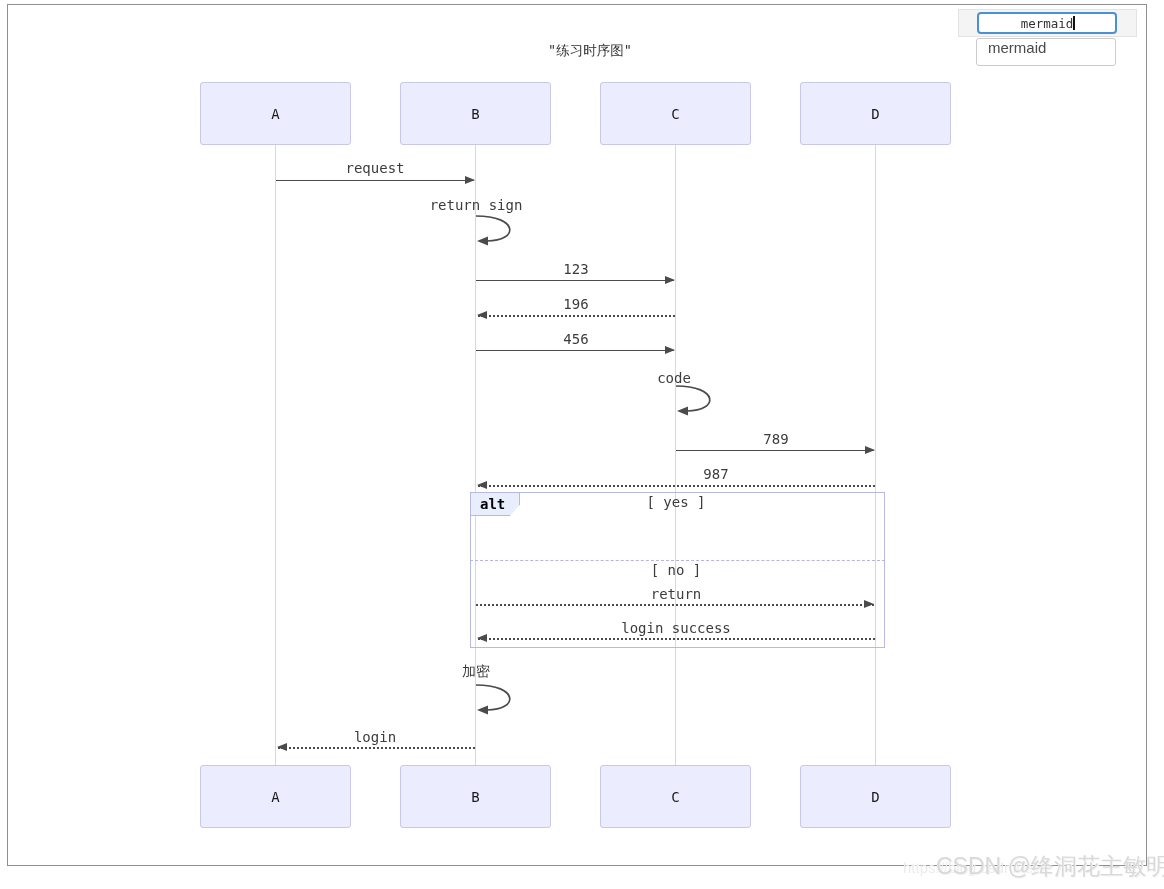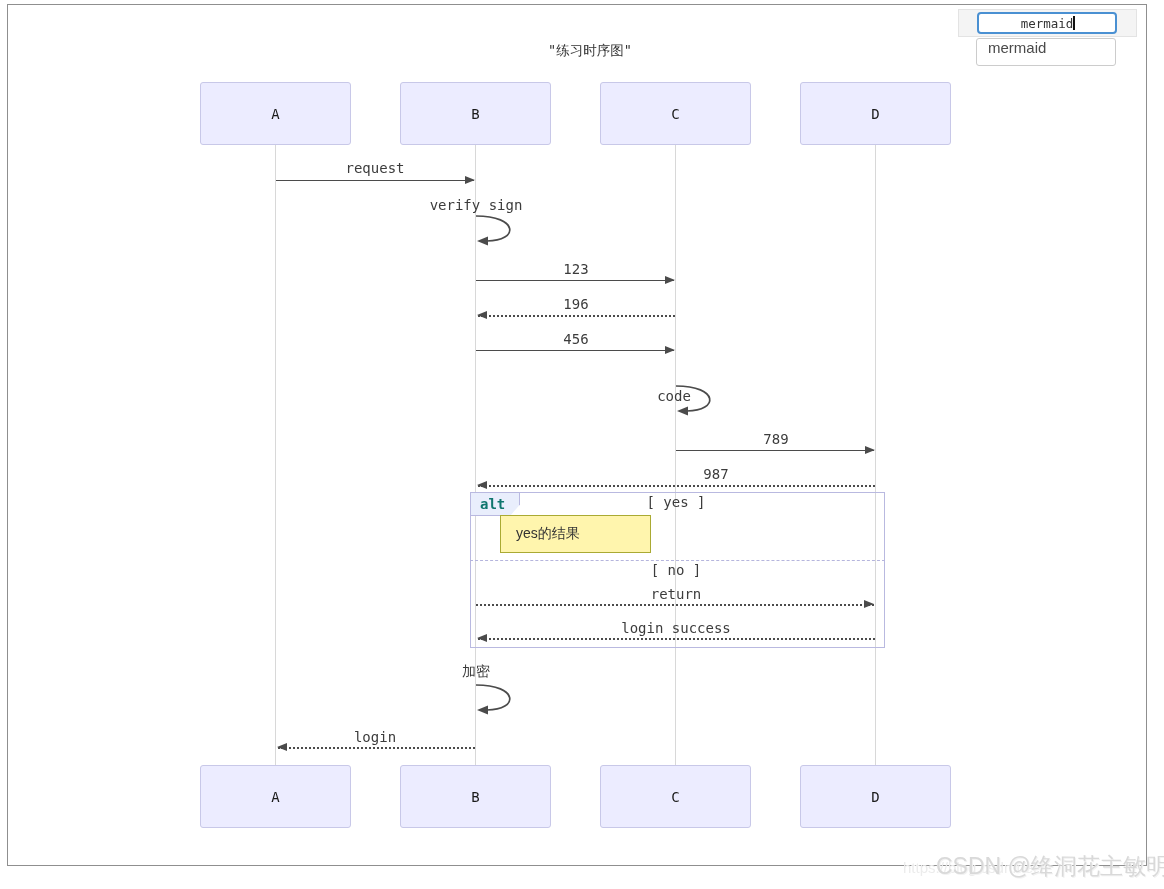--- a/index.html
+++ b/index.html
@@ -42,21 +42,21 @@
   .ah.r { border-left:10px solid #4b4b4b; }
   .ah.l { border-right:10px solid #4b4b4b; }
 
   .selfloop { position:absolute; }
 
   .alt-frame { position:absolute; left:470px; top:492px; width:415px; height:156px;
                border:1px solid #b9b9e0; }
   .alt-tab { position:absolute; left:470px; top:492px; width:50px; height:24px;
              background:#e9eefc; border:1px solid #b9b9e0;
              clip-path:polygon(0 0,100% 0,100% 52%,80% 100%,0 100%);
-             font-weight:bold; font-size:14px; color:#0f766e; line-height:22px; padding-left:9px; }
+             font-weight:bold; font-size:14px; color:#000000; line-height:22px; padding-left:9px; }
   .alt-divider { position:absolute; left:470px; top:560px; width:415px; height:0;
                  border-top:1.5px dashed #b5b5dd; }
   .note { position:absolute; left:500px; top:515px; width:151px; height:38px;
           background:#FFF5AD; border:1px solid #AAAA33; display:flex; align-items:center;
           padding-left:15px; font:14px "Liberation Sans",sans-serif; color:#333; }
 
   
   .wm-url  { position:absolute; left:903px; top:859px; font:15px "Liberation Sans",sans-serif;
              color:#ececec; white-space:nowrap; }
   .wm-main { position:absolute; left:936px; top:851px; font:23px "Liberation Sans",sans-serif;
@@ -93,59 +93,56 @@
       <span>C</span>
     </div>
   <div class="actor" style="left:800px;top:82px">
       <span>D</span>
     </div>
 
   <div class="mlabel" style="left:375px;top:160px">request</div>
   <div class="line" style="left:276px;top:180px;width:198px"></div>
   <div class="ah r" style="left:465px;top:176px"></div>
 
-  <div class="mlabel" style="left:476px;top:197px">verify sign</div>
+  <div class="mlabel" style="left:476px;top:197px">return sign</div>
   <svg class="selfloop" style="left:475px;top:212px" width="52" height="34" viewBox="0 0 52 34">
     <path d="M1,4 C44,4 44,29 12,29" fill="none" stroke="#4b4b4b" stroke-width="1.7"></path>
     <polygon points="13,24.5 2,29 13,33.5" fill="#4b4b4b"></polygon>
   </svg>
 
   <div class="mlabel" style="left:576px;top:261px">123</div>
   <div class="line" style="left:476px;top:280px;width:198px"></div>
   <div class="ah r" style="left:665px;top:276px"></div>
 
   <div class="mlabel" style="left:576px;top:296px">196</div>
   <div class="line dotted" style="left:478px;top:315px;width:197px"></div>
   <div class="ah l" style="left:477px;top:311px"></div>
 
   <div class="mlabel" style="left:576px;top:331px">456</div>
   <div class="line" style="left:476px;top:350px;width:198px"></div>
   <div class="ah r" style="left:665px;top:346px"></div>
 
-  <div class="mlabel" style="left:674px;top:388px">code</div>
+  <div class="mlabel" style="left:674px;top:370px">code</div>
   <svg class="selfloop" style="left:675px;top:382px" width="52" height="34" viewBox="0 0 52 34">
     <path d="M1,4 C44,4 44,29 12,29" fill="none" stroke="#4b4b4b" stroke-width="1.7"></path>
     <polygon points="13,24.5 2,29 13,33.5" fill="#4b4b4b"></polygon>
   </svg>
 
   <div class="mlabel" style="left:776px;top:431px">789</div>
   <div class="line" style="left:676px;top:450px;width:198px"></div>
   <div class="ah r" style="left:865px;top:446px"></div>
 
   <div class="mlabel" style="left:716px;top:466px">987</div>
   <div class="line dotted" style="left:478px;top:485px;width:397px"></div>
   <div class="ah l" style="left:477px;top:481px"></div>
 
   <div class="alt-frame"></div>
   <div class="alt-tab">alt</div>
   <div class="mlabel" style="left:676px;top:494px">[ yes ]</div>
 
-  <div class="note">
-    <span>yes的结果</span>
-  </div>
 
   <div class="alt-divider"></div>
   <div class="mlabel" style="left:676px;top:562px">[ no ]</div>
 
   <div class="mlabel" style="left:676px;top:586px">return</div>
   <div class="line dotted" style="left:476px;top:604px;width:398px"></div>
   <div class="ah r" style="left:864px;top:600px"></div>
 
   <div class="mlabel" style="left:676px;top:620px">login success</div>
   <div class="line dotted" style="left:478px;top:638px;width:397px"></div>

